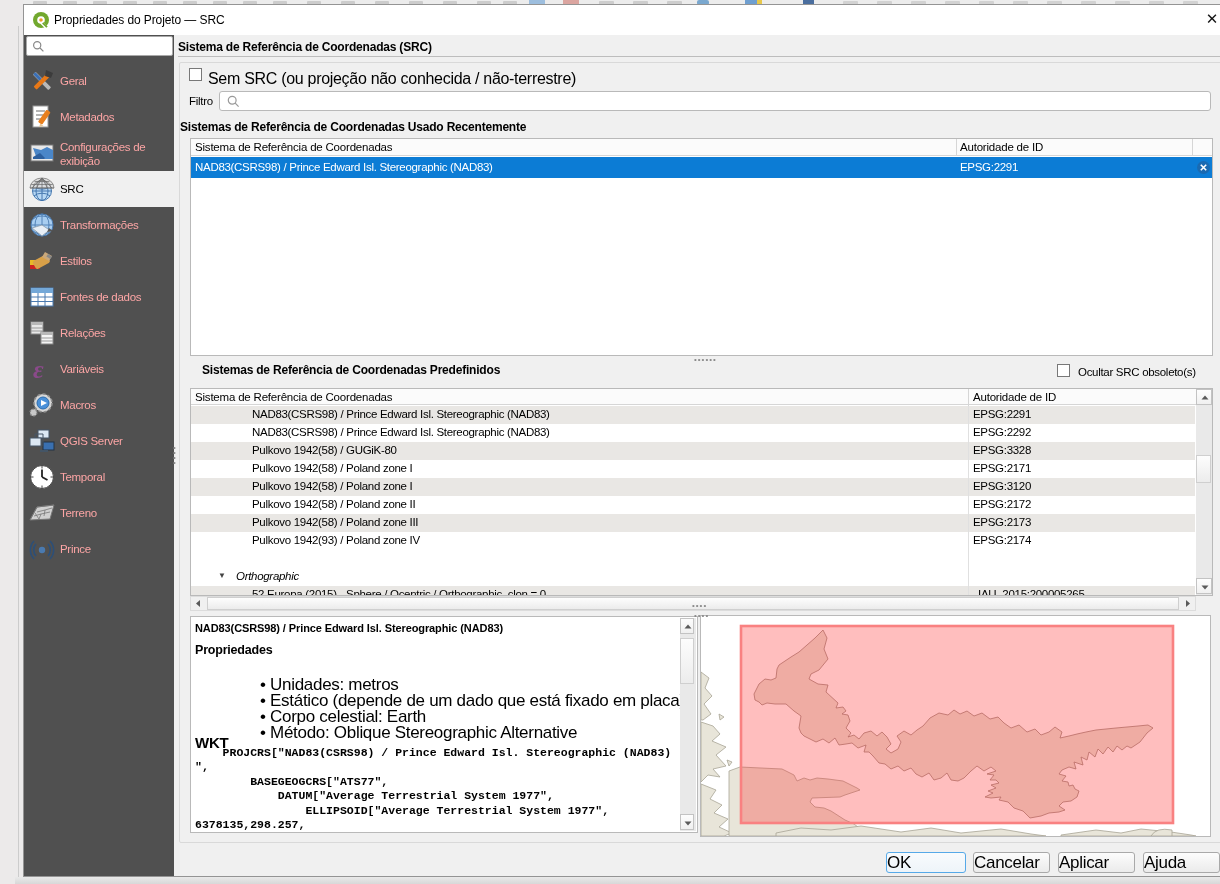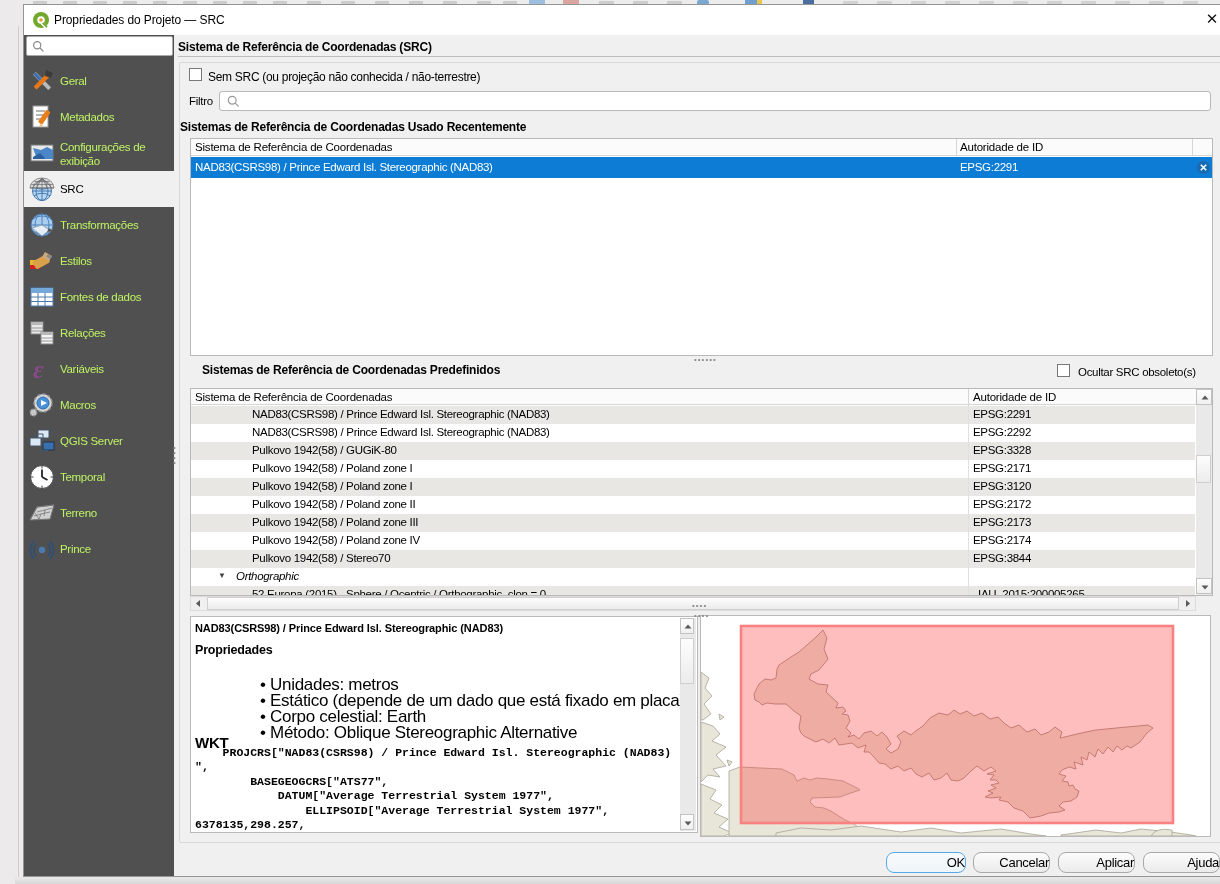--- a/index.html
+++ b/index.html
@@ -14,33 +14,33 @@
 #lline { left:3px; top:26px; width:1px; height:858px; background:#cccccc; }
 #botstrip { left:0; top:877px; width:1220px; height:7px; background:linear-gradient(#e9e9e9,#d8d8d8); }
 
 #dlg { left:8px; top:4px; width:1205px; height:873px; background:#f0f0f0; border:1px solid #949494; }
 #tbar { left:0; top:0; width:1203px; height:30px; background:#ffffff; }
 #title { left:30px; top:8px; font-size:12px; letter-spacing:-0.1px; }
 #closex { left:1177px; top:5px; width:22px; height:20px; font-size:15px; color:#111; text-align:center; }
 
 #side { left:0; top:30px; width:150px; height:841px; background:#505050; }
 #sidesearch { left:2px; top:1px; width:147px; height:20px; background:#fff; border:1px solid #a9a9a9; border-radius:2px; }
-.sitem { position:absolute; left:0; width:150px; height:36px; color:#bef264; }
+.sitem { position:absolute; left:0; width:150px; height:36px; color:#fca5a5; }
 .sitem .lbl { position:absolute; left:36px; top:12px; font-size:11.5px; letter-spacing:-0.3px; }
 .sitem.two .lbl { top:5px; line-height:14px; }
 .sitem.sel { background:#f0f0f0; color:#000; width:151px; }
 .sicon { position:absolute; left:5px; top:5px; width:26px; height:26px; }
 
 #main { left:150px; top:30px; width:1053px; height:841px; background:#f0f0f0; }
 .b { font-weight:bold; }
 #h1 { left:4px; top:5px; font-size:12px; font-weight:bold; letter-spacing:-0.2px; }
 #h1line { left:4px; top:21px; width:1042px; height:1px; background:#bdbdbd; }
 .cb { position:absolute; width:13px; height:13px; background:#fff; border:1px solid #787878; }
 #cb1 { left:15px; top:33px; }
-#cb1l { left:34px; top:35px; font-size:12px; letter-spacing:-0.3px; }
+#cb1l { left:34px; top:35px; font-size:16px; letter-spacing:-0.3px; }
 #filtrol { left:15px; top:60px; font-size:11.5px; letter-spacing:-0.3px; }
 #filtroin { left:45px; top:56px; width:992px; height:20px; background:#fff; border:1px solid #b9b9b9; border-radius:3px; }
 .mag { position:absolute; width:13px; height:13px; }
 #sec1 { left:6px; top:85px; font-weight:bold; }
 
 #t1 { left:16px; top:103px; width:1023px; height:218px; background:#fff; border:1px solid #b9b9b9; }
 .thead { position:absolute; left:0; top:0; width:100%; height:17px; background:#fbfbfb; border-bottom:1px solid #d6d6d6; font-size:11.5px; letter-spacing:-0.2px; }
 .thead .c1 { position:absolute; left:4px; top:2px; }
 .thead span.div { position:absolute; top:0; width:1px; height:17px; background:#d6d6d6; }
 #t1sel { left:0; top:18px; width:1021px; height:21px; background:#0c7cd5; color:#fff; font-size:11.5px; letter-spacing:-0.3px; }
@@ -58,21 +58,21 @@
 .r .n { position:absolute; left:61px; top:2px; }
 .r .e { position:absolute; left:782px; top:2px; }
 #colline2 { left:777px; top:17px; width:1px; height:189px; background:#e0e0e0; }
 .sbtn { position:absolute; background:linear-gradient(#fdfdfd,#f0f0f0); border:1px solid #c3c3c3; }
 .thumb { position:absolute; background:linear-gradient(#fdfdfd,#ececec); border:1px solid #cfcfcf; }
 
 #wkt { left:16px; top:581px; width:508px; height:217px; background:#fff; border:1px solid #b9b9b9; overflow:hidden; }
 #map { left:526px; top:580px; width:511px; height:222px; background:#fff; border:1px solid #b9b9b9; }
 #frame { left:5px; top:27px; width:1043px; height:781px; border:1px solid #d9d9d9; border-radius:2px; }
 
-.btn { position:absolute; top:817px; width:77px; height:21px; background:linear-gradient(#fcfcfc,#ebebeb); border:1px solid #a9a9a9; border-radius:8px; text-align:right; line-height:19px; font-size:13px; letter-spacing:-0.3px; }
+.btn { position:absolute; top:817px; width:77px; height:21px; background:linear-gradient(#fcfcfc,#ebebeb); border:1px solid #a9a9a9; border-radius:3px; text-align:left; line-height:19px; font-size:17px; letter-spacing:-0.3px; }
 #bok { left:712px; width:80px; background:linear-gradient(#f8fbfd,#eef4f9); border:1.5px solid #56a9e8; }
 #bca { left:799px; }
 #bap { left:884px; }
 #baj { left:969px; }
 </style></head>
 <body>
 <div id="screen">
   <div class="abs" id="topstrip">
       <div class="abs" style="left:18px;top:1px;width:14px;height:4px;background:#cccccc;border-radius:1px"></div>
       <div class="abs" style="left:48px;top:1px;width:14px;height:4px;background:#cccccc;border-radius:1px"></div>
@@ -340,26 +340,22 @@
           </div>
         <div class="r" style="top:107px">
             <span class="n">Pulkovo 1942(58) / Poland zone II</span>
             <span class="e">EPSG:2172</span>
           </div>
         <div class="r alt" style="top:125px">
             <span class="n">Pulkovo 1942(58) / Poland zone III</span>
             <span class="e">EPSG:2173</span>
           </div>
         <div class="r" style="top:143px">
-            <span class="n">Pulkovo 1942(58) / Poland zone IV</span>
+            <span class="n">Pulkovo 1942(93) / Poland zone IV</span>
             <span class="e">EPSG:2174</span>
-          </div>
-        <div class="r alt" style="top:161px">
-            <span class="n">Pulkovo 1942(58) / Stereo70</span>
-            <span class="e">EPSG:3844</span>
           </div>
         <div class="r" style="top:179px">
             <span style="position:absolute;left:27px;top:3px;color:#444;font-size:8px">▼</span>
             <span style="position:absolute;left:45px;top:2px;font-style:italic">Orthographic</span>
           </div>
         <div class="r alt" style="top:197px">
             <span class="n">52 Europa (2015) - Sphere / Ocentric / Orthographic, clon = 0</span>
             <span class="e" style="left:787px">IAU_2015:200005265</span>
           </div>
         <div class="abs" id="colline2"></div>

